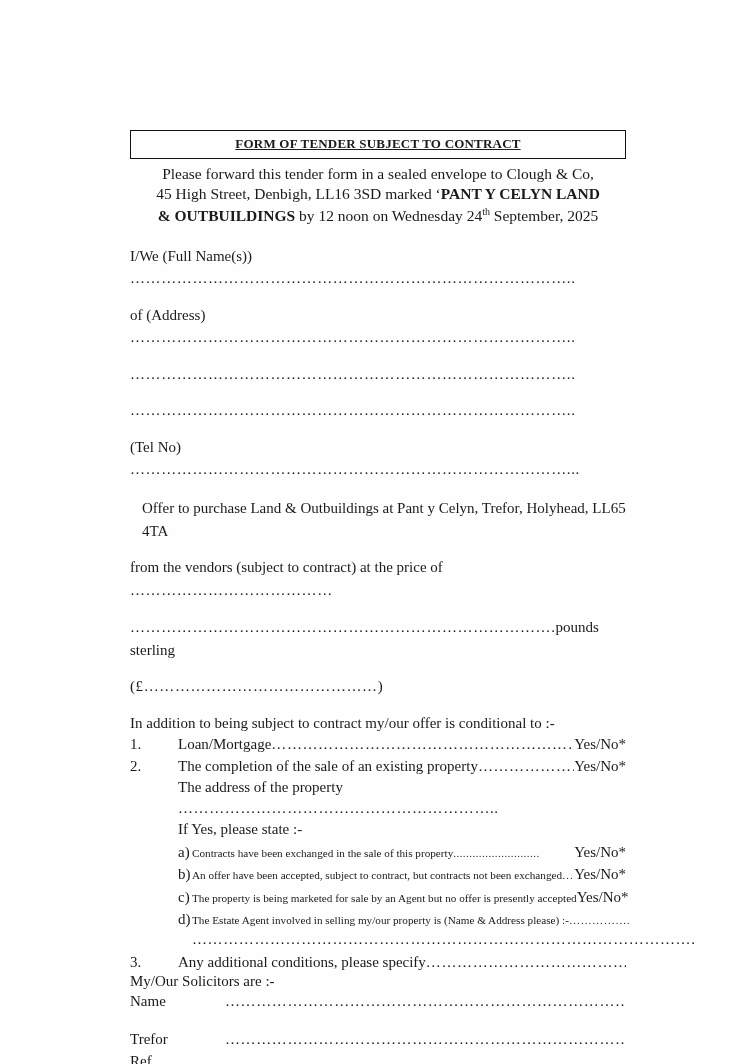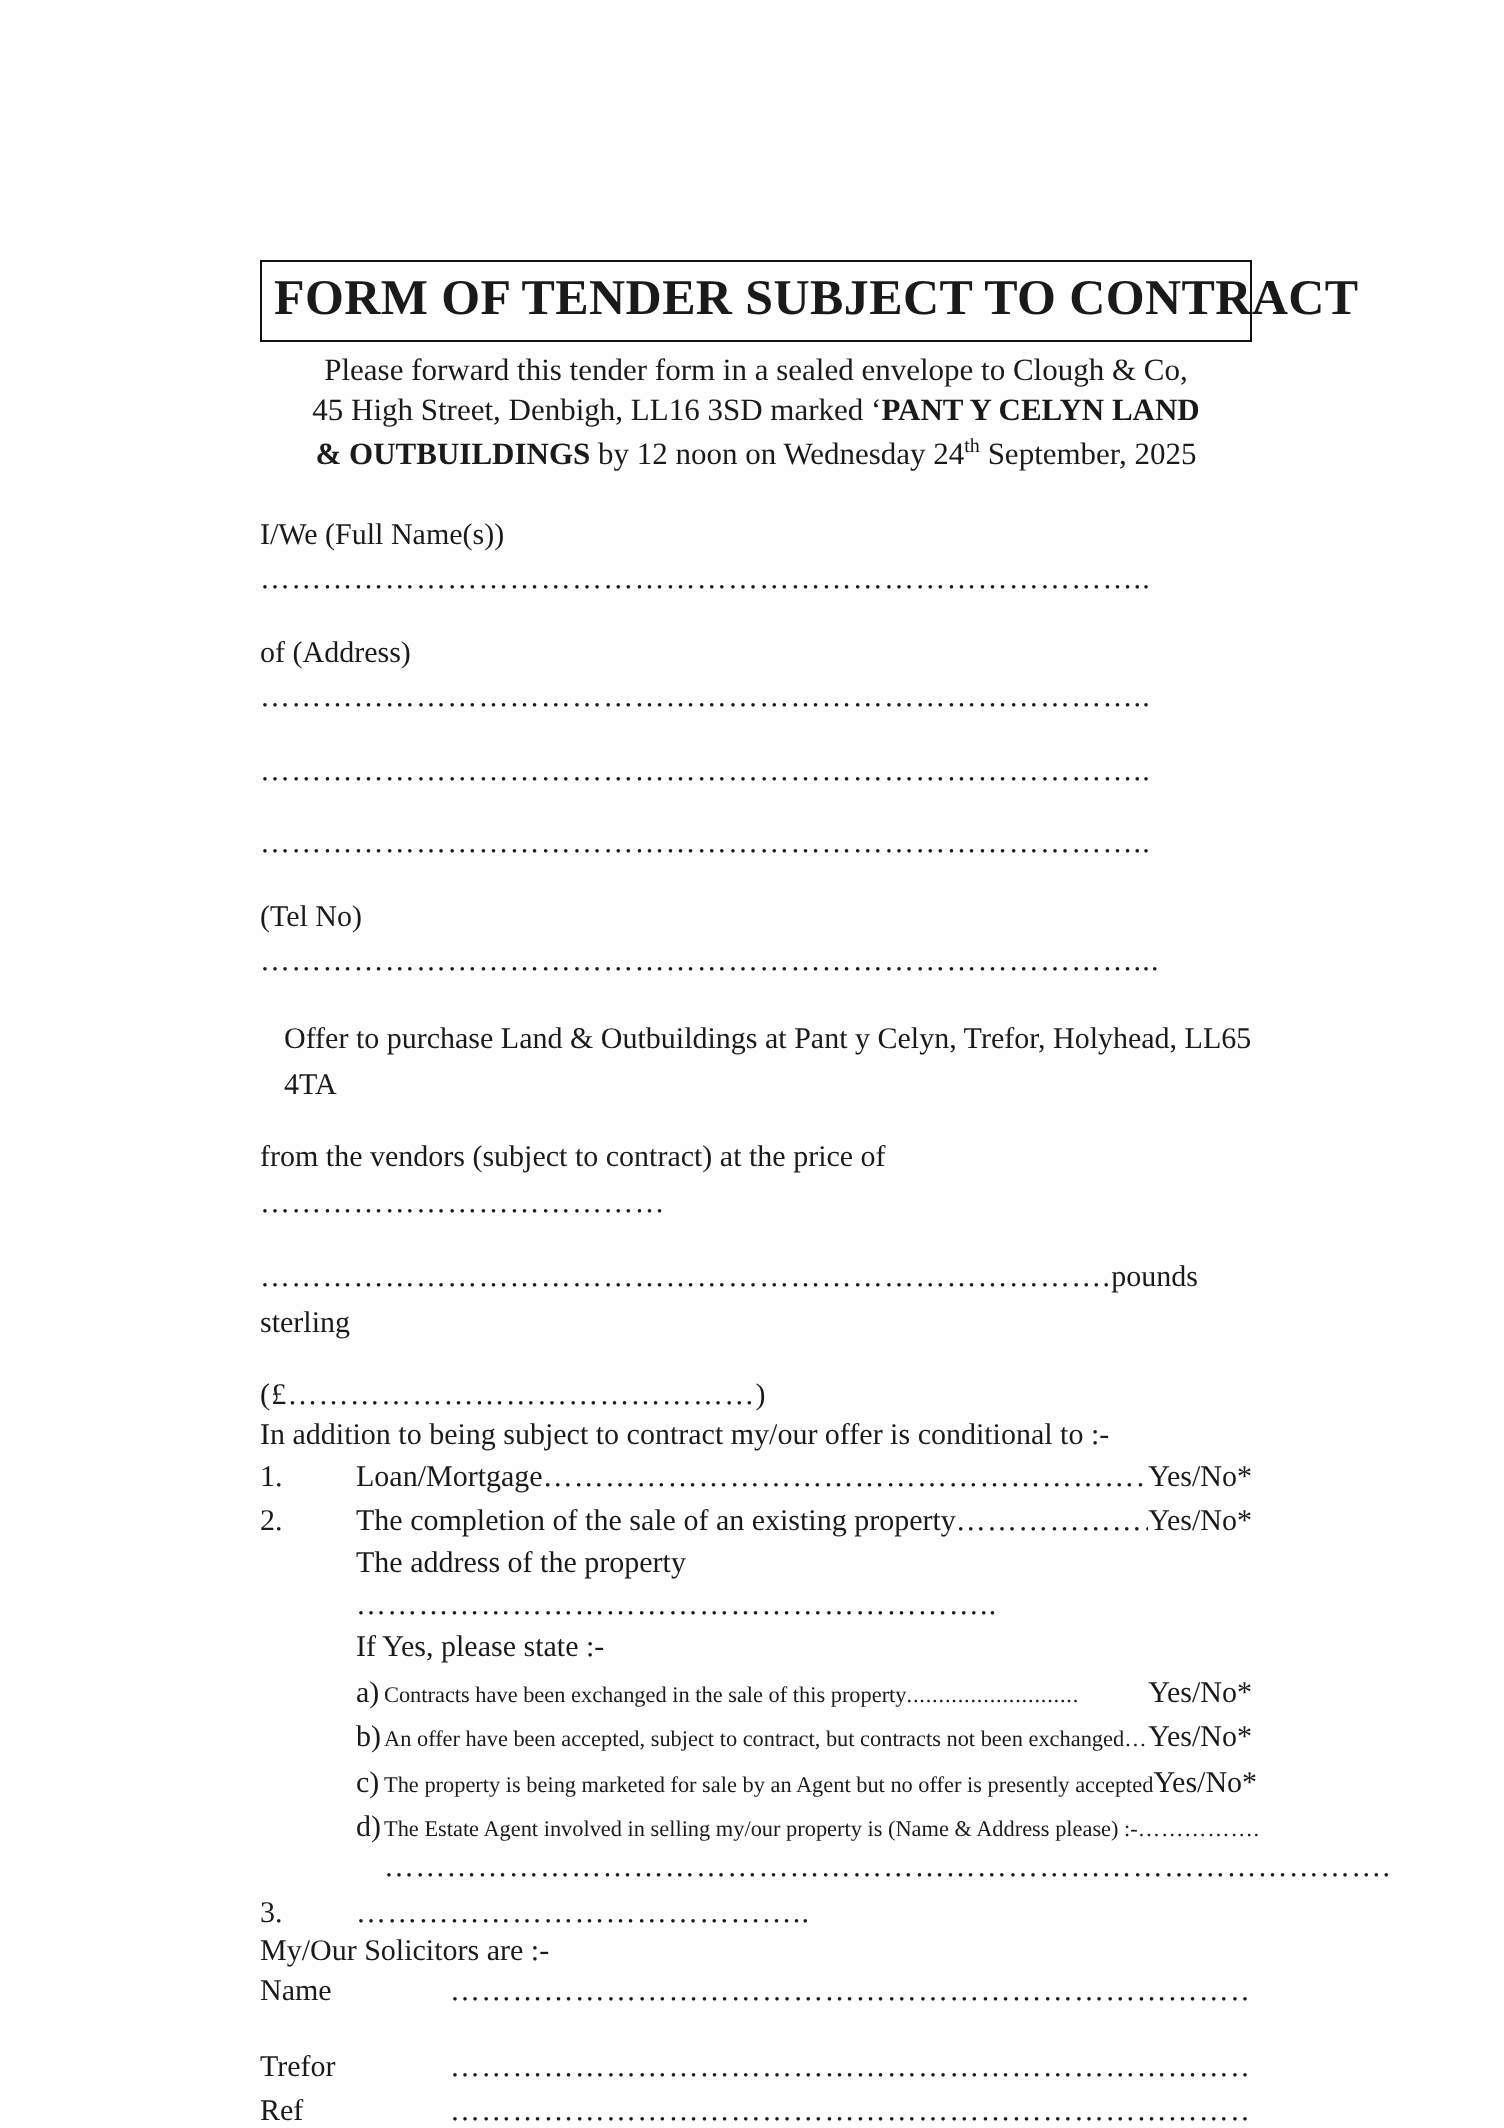--- a/index.html
+++ b/index.html
@@ -29,23 +29,24 @@
     width: 496px;
   }
   
   .title-box {
     border: 1.5px solid #111;
     padding: 5px 6px 6px 6px;
     text-align: center;
   }
   .title-box .title {
     font-weight: bold;
-    font-size: 25px;
+    font-size: 13px;
     letter-spacing: 0.2px;
     white-space: nowrap;
+    text-decoration: underline;
   }
   .intro {
     margin-top: 5px;
     font-size: 15.5px;
     line-height: 1.32;
     text-align: center;
   }
   .intro .b { font-weight: bold; }
   .intro sup { font-size: 10px; vertical-align: super; text-align: center; }
 
@@ -81,20 +82,21 @@
     line-height: 1.55;
     margin-top: 13px;
   }
   .inline-dots {
     letter-spacing: 0.6px;
   }
 
   
   .cond-head {
     font-size: 15px;
+    margin-top: 17px;
   }
   .num-row {
     display: flex;
     font-size: 15px;
     line-height: 1.42;
     align-items: baseline;
   }
   .num {
     width: 48px;
     flex: 0 0 48px;
@@ -222,20 +224,21 @@
     <div class="abcd">
       <span class="mark">d)</span>
       <span class="txt">The Estate Agent involved in selling my/our property is (Name &amp; Address please) :-</span>
       <span class="small-dots"> …………….</span>
     </div>
     <div class="cont-dots">…………………………………………………………………………………….</div>
 
     <div class="num-row" style="margin-top:4px">
       <span class="num">3.</span>
       <span class="num-body">
+        <span class="nowrap">Any additional conditions, please specify </span>
         <span class="dots">……………………………………..</span>
       </span>
     </div>
 
     <div class="solicitors">My/Our Solicitors are :-</div>
     <div class="sol-row">
       <span class="sol-lbl">Name</span>
       <span class="dots">……………………………………………………………………………</span>
     </div>
     <div class="sol-row" style="margin-top:15px">

